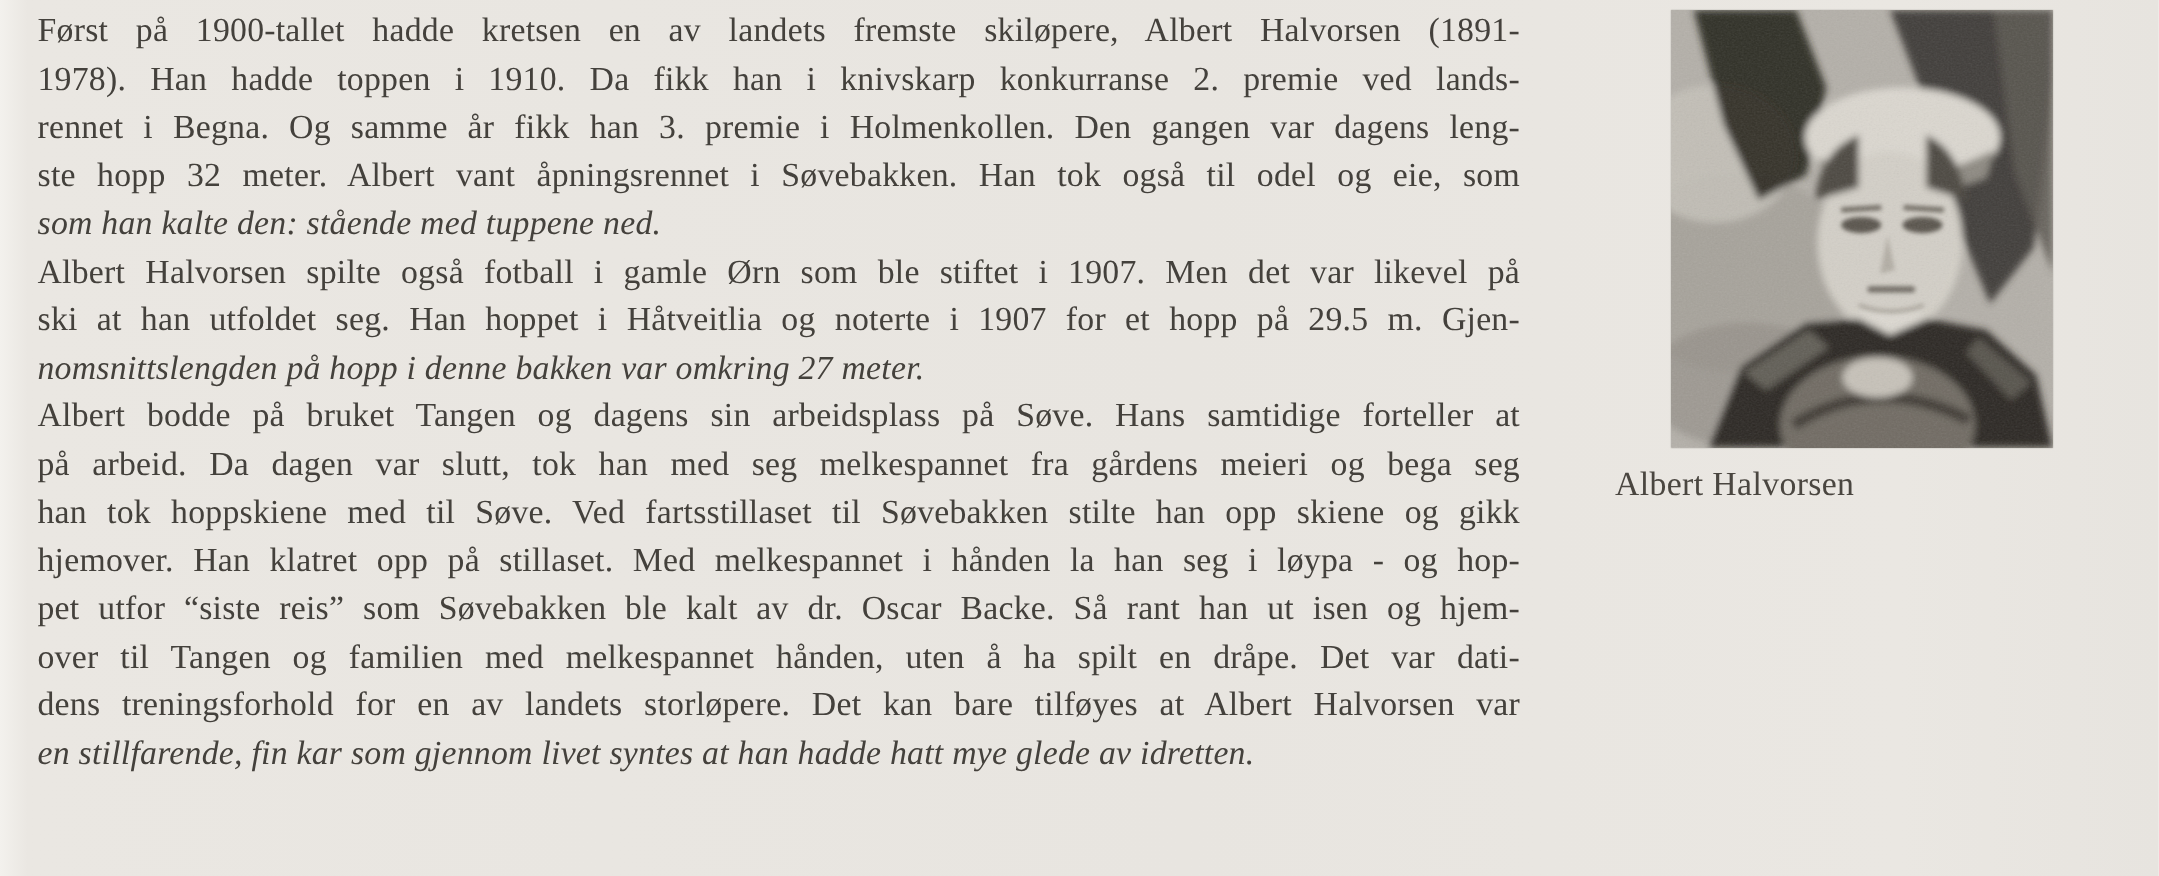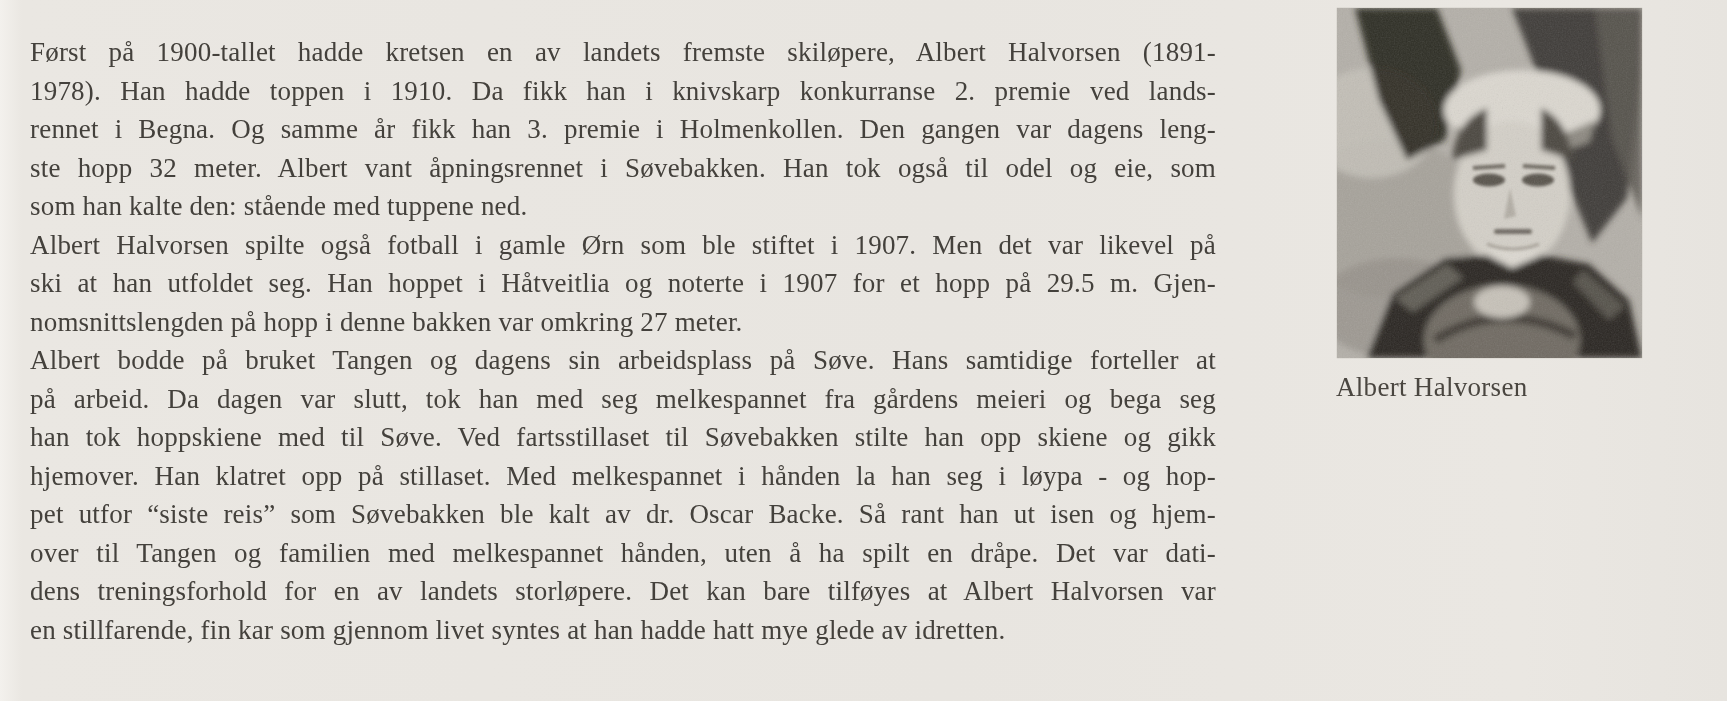--- a/index.html
+++ b/index.html
@@ -17,47 +17,47 @@
     color: #44413c;
   }
   .text-block {
     position: absolute;
     left: 30px;
     top: 5px;
     width: 1186px;
     font-size: 27px;
     line-height: 38.5px;
     letter-spacing: 0.2px;
-    margin-top: 28px;
   }
   .line {
     text-align: justify;
     text-align-last: justify;
     height: 38.5px;
     overflow: hidden;
     white-space: normal;
   }
   .line.last {
     text-align: left;
     text-align-last: left;
+    font-style: italic;
   }
   .photo-frame {
     position: absolute;
     left: 1337px;
     top: 8px;
     width: 305px;
     height: 350px;
     background: #b7b3ac;
     box-shadow: 0 0 1px rgba(60,55,48,0.35);
     overflow: hidden;
   }
   .photo-frame svg { display: block; width: 100%; height: 100%; }
   .photo-caption {
     position: absolute;
-    left: 1336px;
+    left: 1292px;
     top: 372px;
     font-size: 27px;
     color: #4a4640;
     letter-spacing: 0.3px;
   }
 </style>
 </head>
 <body>
 
 <div class="text-block" id="text-block">

